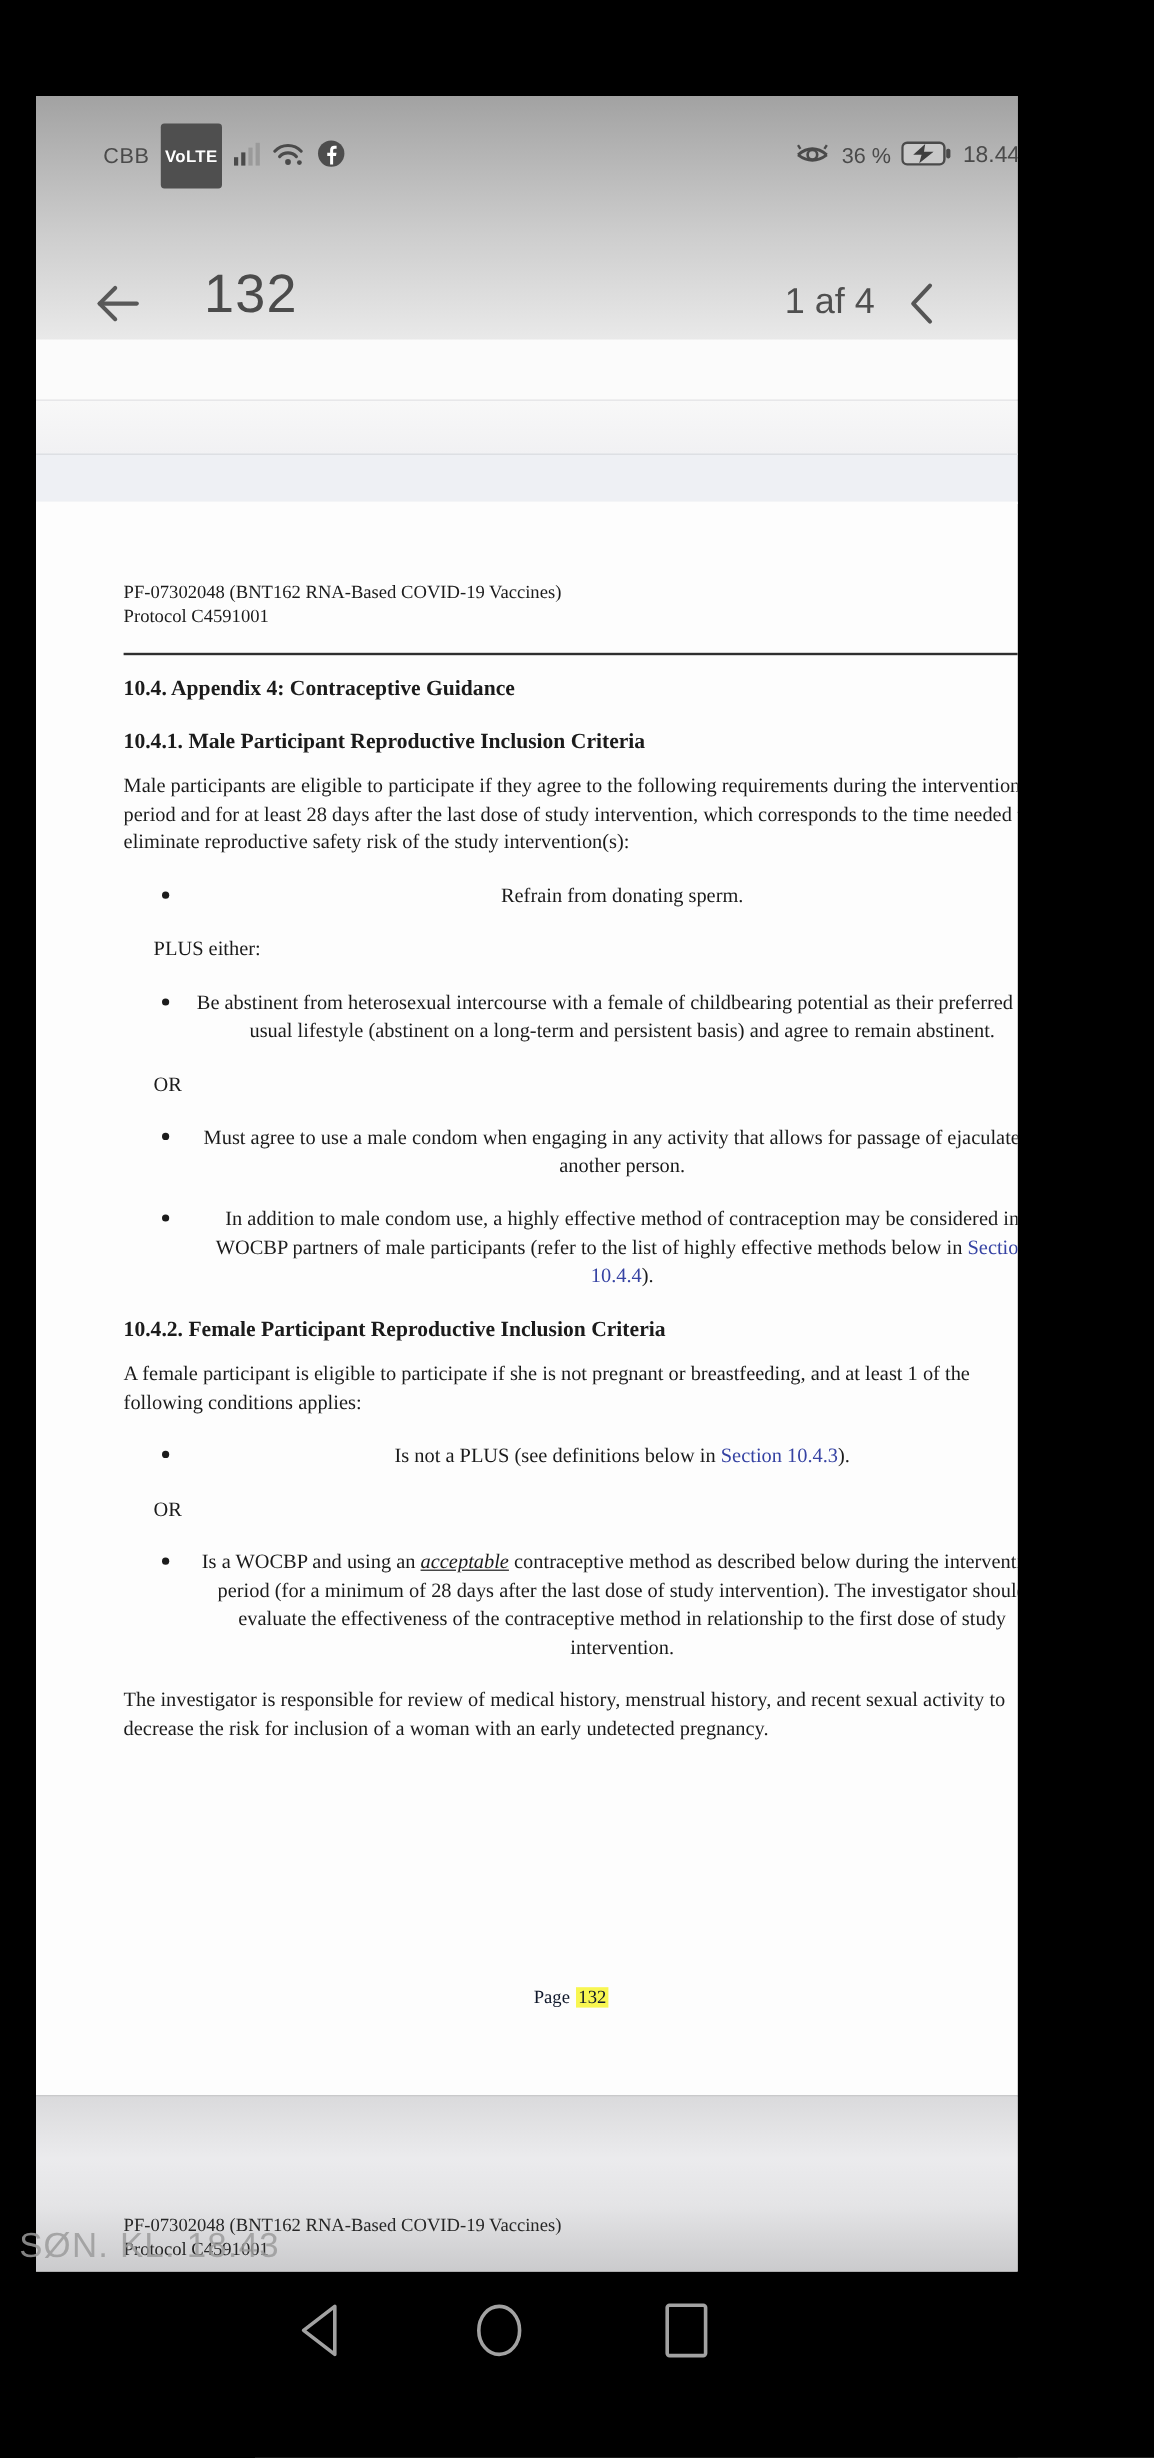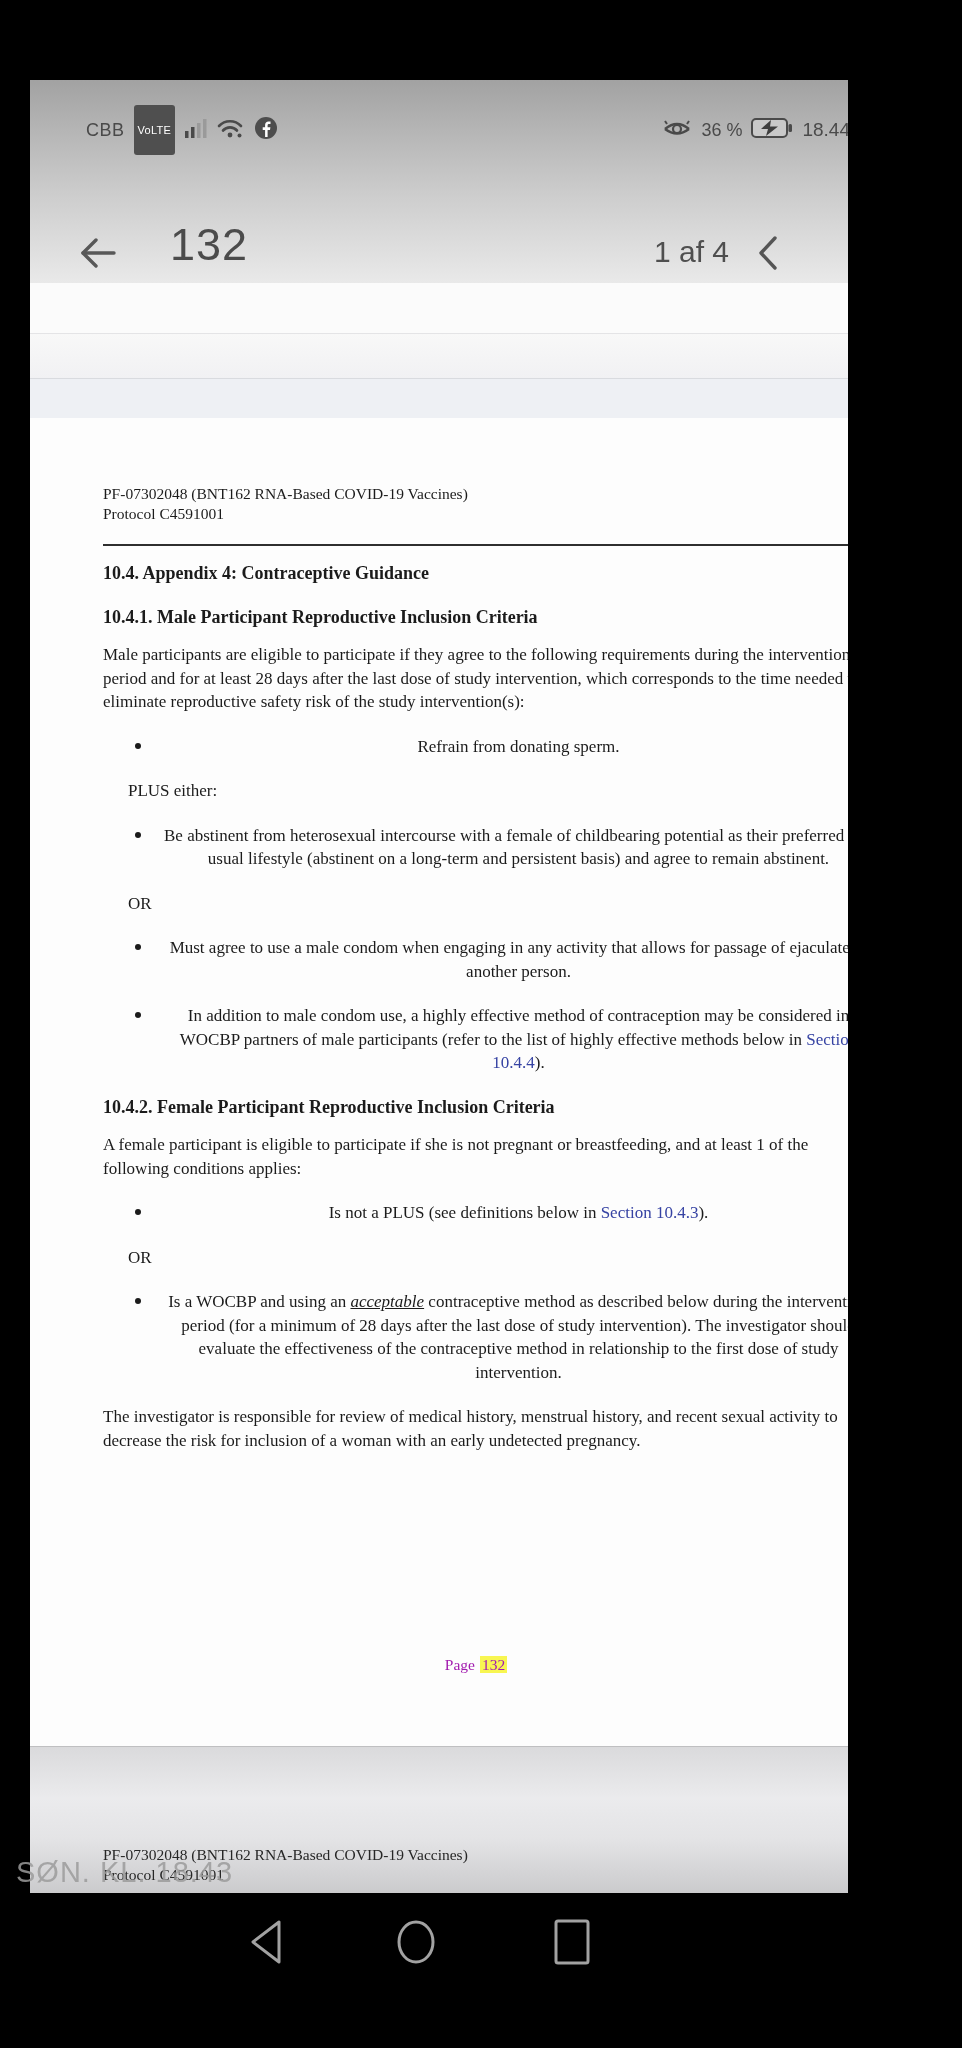--- a/index.html
+++ b/index.html
@@ -9,21 +9,21 @@
   #screen{position:absolute;left:30px;top:80px;width:892px;height:1813px;background:#f2f2f2;overflow:hidden;}
 
   
   .header-zone{position:absolute;top:0;left:0;right:0;height:203px;
     background:linear-gradient(180deg,#a2a2a2 0%,#b3b3b3 22%,#cecece 58%,#e9e9e9 100%);
     box-shadow:0 2px 6px rgba(0,0,0,.28);}
   .status-row{position:absolute;top:30px;left:56px;right:72px;height:40px;
     display:flex;align-items:center;justify-content:space-between;color:#4a4a4a;}
   .sgroup{display:flex;align-items:center;gap:9px;}
   .carrier{font-size:18px;letter-spacing:.5px;}
-  .volte{background:#4f4f4f;color:#fff;font-size:11px;font-weight:normal;
+  .volte{background:#4f4f4f;color:#fff;font-size:14px;font-weight:bold;
     padding:19px 4px;border-radius:3px;letter-spacing:.3px;}
   .pct{font-size:18px;}
   .clock{font-size:19px;}
 
   
   .toolbar-row{position:absolute;top:143px;left:0;right:0;height:60px;color:#4c4c4c;}
   .back-btn{position:absolute;left:46px;top:10px;width:44px;height:40px;}
   .page-num{position:absolute;left:140px;top:-4px;font-size:45px;color:#4b4b4b;letter-spacing:1px;}
   .match-count{position:absolute;left:588px;top:12px;font-size:30px;color:#4f4f4f;margin-left:36px;}
   .chev{position:absolute;top:10px;width:36px;height:40px;}
@@ -50,21 +50,21 @@
   .h3{font-weight:bold;font-size:18px;margin:20px 0 4px 0;}
   .h3.first{margin-top:4px;}
   .doc p{margin:14px 0;}
   .bullet{position:relative;margin:21px 0 21px 30px;padding-left:26px;text-align:center;}
   .bullet::before{content:"";position:absolute;left:2px;top:8px;width:6px;height:6px;
     border-radius:50%;background:#1b1b1b;}
   .sub{margin:21px 0 21px 25px;}
   .link{color:#3643a3;}
   .u{text-decoration:underline;font-style:italic;}
   .page-footer{position:absolute;bottom:72px;left:0;right:0;text-align:center;
-    font-family:"Liberation Serif",serif;font-size:15.5px;color:#a21caf;}
+    font-family:"Liberation Serif",serif;font-size:15.5px;color:#0f172a;}
   .hl{background:#f8f651;padding:0 2px;}
   .footer-label{margin-right:5px;}
 
   
   .bottom-band{position:absolute;top:1666px;left:0;right:0;height:147px;
     background:linear-gradient(180deg,#dadadc 0%,#ebebed 35%,#e4e4e6 62%,#cacacc 100%);
     border-top:1px solid #bfbfc1;}
   .next-header{position:absolute;top:98px;left:73px;font-family:"Liberation Serif",serif;
     font-size:15.5px;line-height:20px;color:#262626;}
 

